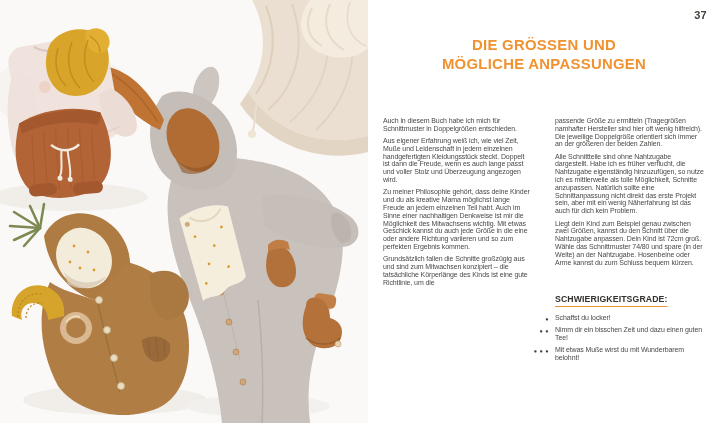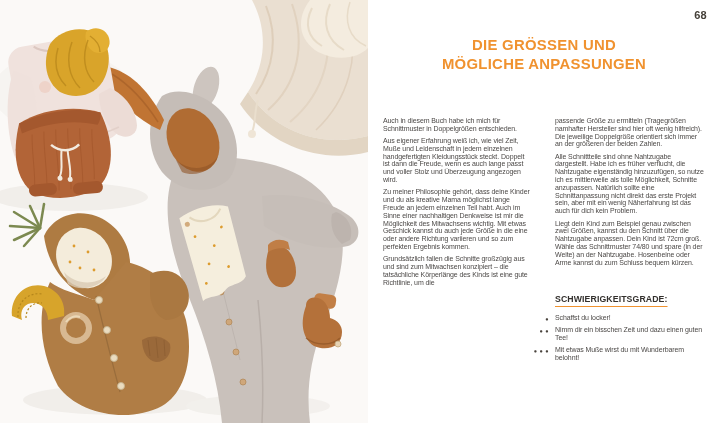--- a/index.html
+++ b/index.html
@@ -219,21 +219,21 @@
         <rect x="314" y="294" width="22" height="14" rx="5" transform="rotate(8 325 301)" fill="#c27f46"></rect>
         <path d="M306,306 C300,322 302,338 314,346 C328,352 342,346 342,332 C342,326 338,320 330,318 C330,310 326,300 318,298 C310,296 306,300 306,306 Z" fill="#b4713a"></path>
         <path d="M306,338 C316,346 332,346 340,338" stroke="#8f5527" stroke-width="1.5" fill="none" opacity="0.7"></path>
         <circle cx="338" cy="344" r="3" fill="#e6d3b4" stroke="#c4a87e" stroke-width="0.8"></circle>
       </g>
     </svg>
   </figure>
 
   <section class="page-right">
 
-    <div class="page-number">68</div>
+    <div class="page-number">37</div>
 
     <h1 class="heading"><span>DIE GRÖSSEN UND</span><br><span>MÖGLICHE ANPASSUNGEN</span></h1>
 
     <div class="columns">
       <div class="col">
         <p>Auch in diesem Buch habe ich mich für Schnittmuster in Doppelgrößen entschieden.</p>
         <p>Aus eigener Erfahrung weiß ich, wie viel Zeit, Muße und Leidenschaft in jedem einzelnen handgefertigten Kleidungsstück steckt. Doppelt ist dann die Freude, wenn es auch lange passt und voller Stolz und Überzeugung angezogen wird.</p>
         <p>Zu meiner Philosophie gehört, dass deine Kinder und du als kreative Mama möglichst lange Freude an jedem einzelnen Teil habt. Auch im Sinne einer nachhaltigen Denkweise ist mir die Möglichkeit des Mitwachsens wichtig. Mit etwas Geschick kannst du auch jede Größe in die eine oder andere Richtung variieren und so zum perfekten Ergebnis kommen.</p>
         <p>Grundsätzlich fallen die Schnitte großzügig aus und sind zum Mitwachsen konzipiert – die tatsächliche Körperlänge des Kinds ist eine gute Richtlinie, um die</p>
       </div>

